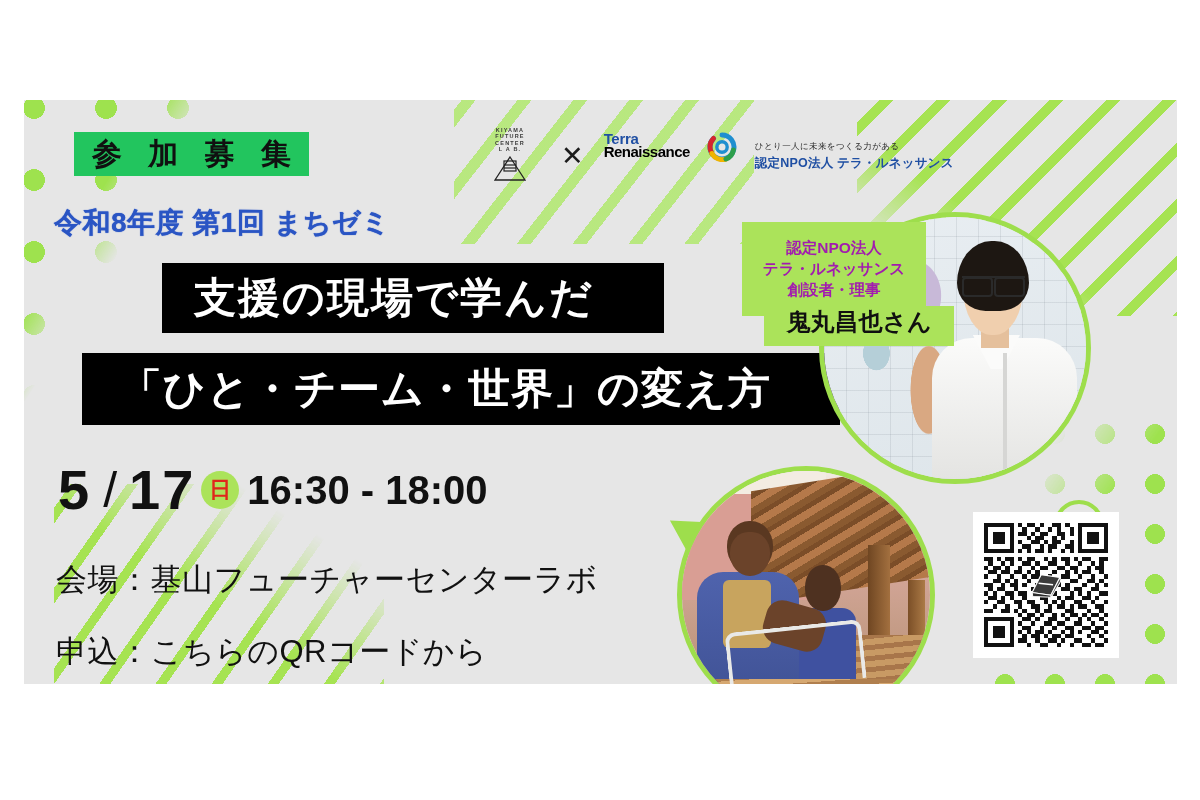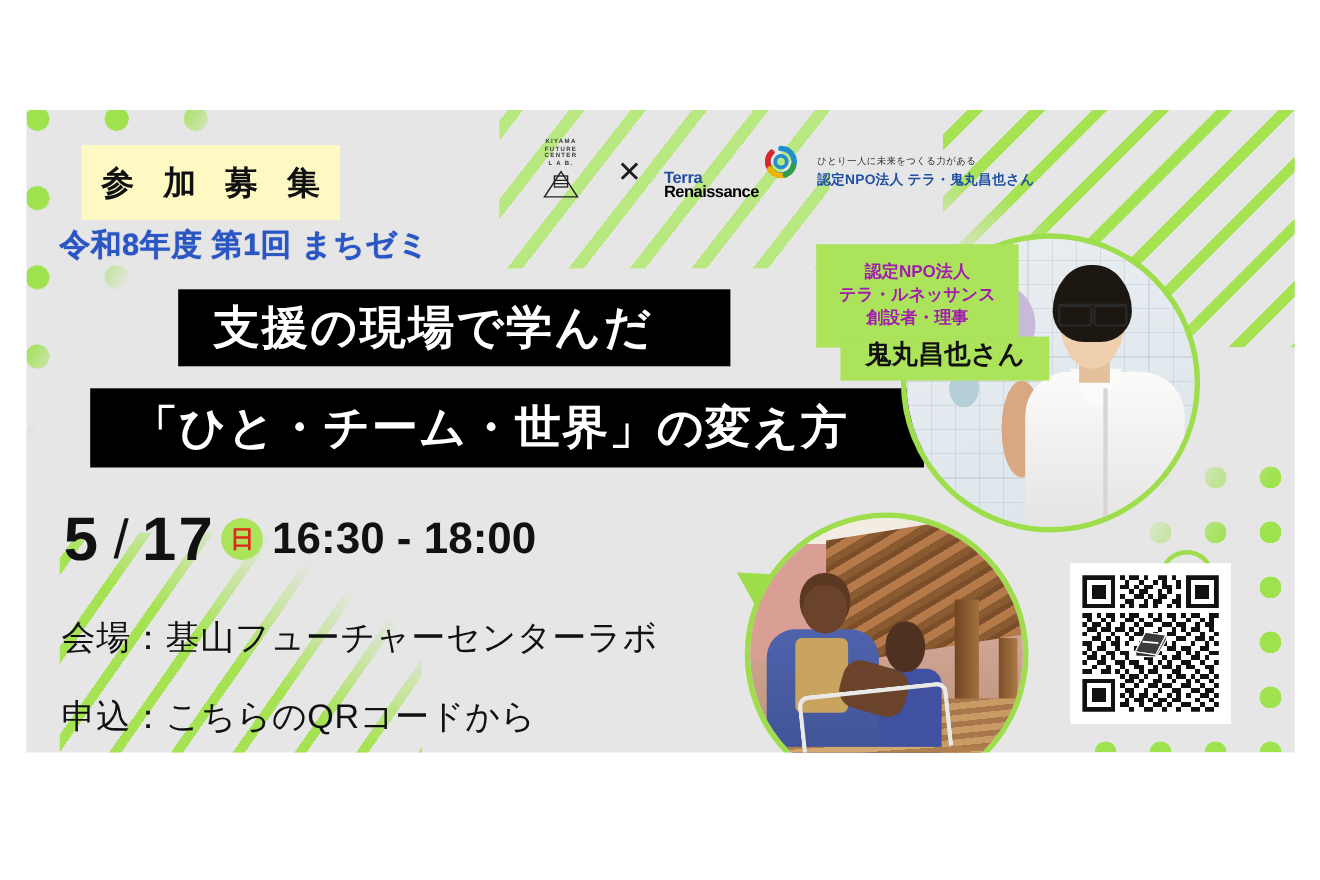--- a/index.html
+++ b/index.html
@@ -63,32 +63,32 @@
     clip-path:polygon(0% 14%, 78% 30%, 46% 56%, 34% 100%, 12% 52%);
     transform:rotate(-6deg);
   }
 
   
   .logorow{position:absolute;left:455px;top:22px;height:68px;display:flex;align-items:center;gap:12px;}
   .kiyama{display:flex;flex-direction:column;align-items:center;width:62px;}
   .kiyama .kw{font-size:5.5px;line-height:6.5px;letter-spacing:1.2px;color:#3a3a3a;font-weight:700;text-align:center;}
   .kiyama .house{margin-top:3px;}
   .xmark{font-size:27px;color:#1b1b1b;font-weight:300;line-height:1;padding:0 8px;}
-  .terra{display:flex;align-items:flex-end;gap:5px;}
+  .terra{display:flex;align-items:flex-start;gap:17px;}
   .terra-txt{display:flex;flex-direction:column;line-height:13px;}
   .terra-txt .t1{font-size:15px;font-weight:700;color:#1f4fa3;letter-spacing:-.3px;}
   .terra-txt .t2{font-size:15px;font-weight:700;color:#000000;letter-spacing:-.5px;}
   .terra-tag{display:flex;flex-direction:column;justify-content:center;margin-left:6px;}
   .terra-tag .tag1{font-size:8.5px;color:#2b2b2b;letter-spacing:.4px;margin-bottom:2px;}
   .terra-tag .tag2{font-size:12.5px;color:#1f4fa3;font-weight:700;letter-spacing:.2px;}
 
   
   .badge-join{
-    position:absolute;left:50px;top:32px;width:235px;height:68px;
-    background:#fef9c3;display:flex;align-items:center;justify-content:center;
+    position:absolute;left:50px;top:32px;width:235px;height:44px;
+    background:#22c55e;display:flex;align-items:center;justify-content:center;
   }
   .badge-join span{font-size:30px;font-weight:700;color:#101010;letter-spacing:9px;text-indent:9px;}
   .subtitle{
     position:absolute;left:30px;top:104px;font-size:28px;font-weight:700;
     color:#2a55c4;letter-spacing:.5px;white-space:nowrap;
     text-shadow:0 0 1px #2a55c4;
   }
   .tblock{
     position:absolute;background:#000000;color:#ffffff;font-weight:700;
     display:flex;align-items:center;white-space:nowrap;
@@ -232,21 +232,21 @@
             <path d="M6.5 6.5 a12 12 0 0 0 -1.6 15" fill="none" stroke="#d7262c" stroke-width="5" stroke-linecap="round"></path>
             <path d="M4.9 21.5 a12 12 0 0 0 14 5.6" fill="none" stroke="#f0b400" stroke-width="5" stroke-linecap="round"></path>
             <path d="M19 27 a12 12 0 0 0 7.4 -9" fill="none" stroke="#2d9e4b" stroke-width="5" stroke-linecap="round"></path>
             <circle cx="15" cy="15" r="5.2" fill="none" stroke="#1f8fd0" stroke-width="3.4"></circle>
           </svg>
         </span>
       </div>
 
       <div class="terra-tag">
         <div class="tag1">ひとり一人に未来をつくる力がある</div>
-        <div class="tag2">認定NPO法人 テラ・鬼丸昌也さん</div>
+        <div class="tag2">認定NPO法人 テラ・ルネッサンス</div>
       </div>
     </div>
 
     <div class="badge-join">
       <span>参 加 募 集</span>
     </div>
 
     <div class="subtitle">令和8年度 第1回 まちゼミ</div>
 
     <div class="tblock tblock2">「ひと・チーム・世界」の変え方</div>

